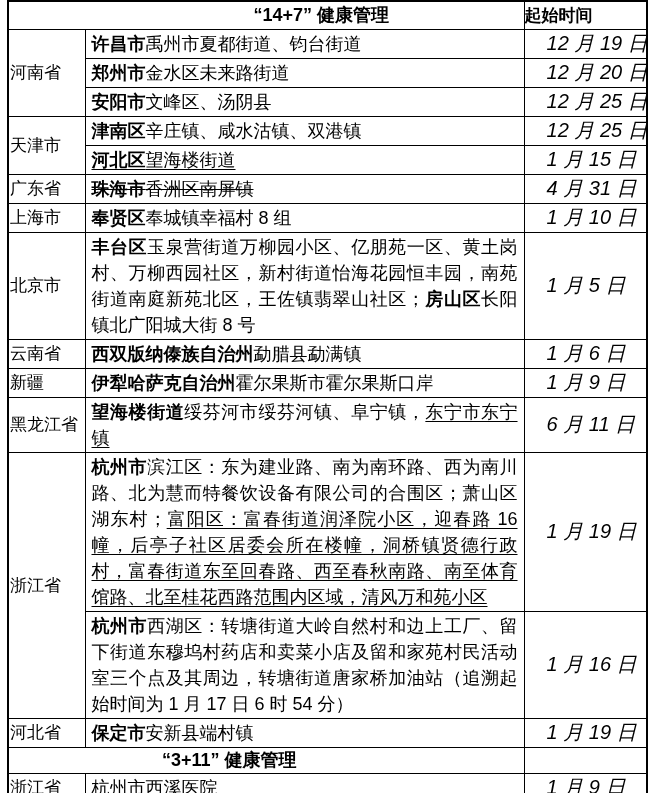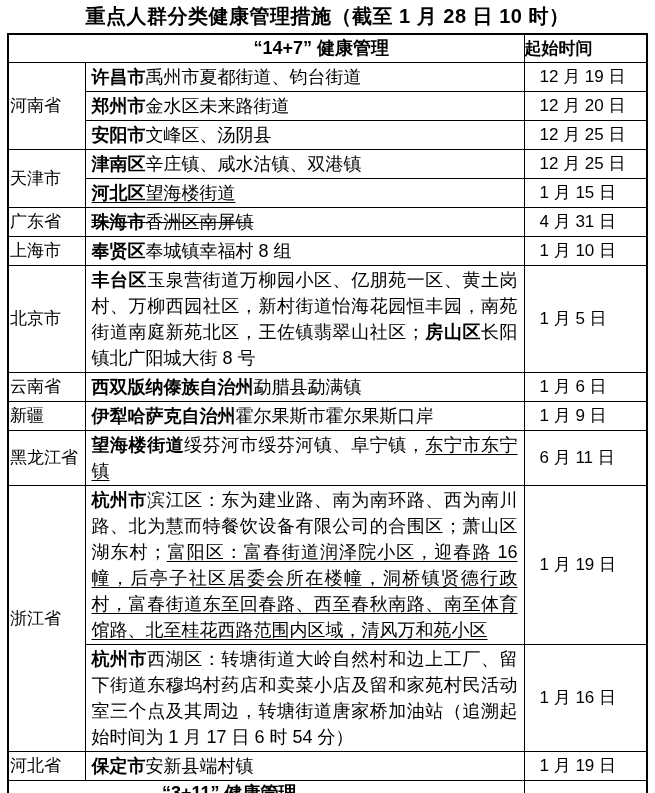--- a/index.html
+++ b/index.html
@@ -63,43 +63,43 @@
   td.detail-cell {
     height: 26px;
     font-size: 18px;
     line-height: 26px;
     text-align: justify;
     padding: 1px 6px;
     margin-top: 20px;
   }
   td.date-cell {
     height: 26px;
-    font-size: 17px;
+    font-size: 20px;
     text-align: left;
-    padding: 0 15px;
+    padding: 0 22px;
     white-space: nowrap;
+    font-style: italic;
   }
   td.section-cell {
     height: 26px;
     font-size: 18px;
     font-weight: bold;
     text-align: center;
     padding: 0 74px 0 0; 
   }
   .seg-bold { font-weight: bold; }
   .seg-underline { text-decoration: underline; text-underline-offset: 3px; }
   .seg-strike { text-decoration: line-through; }
   .seg-bold.seg-underline { text-decoration: underline; }
   .seg-bold.seg-strike { text-decoration: line-through; }
 </style>
 </head>
 <body>
 
 <div class="page">
-  <h1 class="doc-title">重点人群分类健康管理措施（截至 1 月 28 日 10 时）</h1>
   <table class="health-table">
     <colgroup>
       <col class="col-province">
       <col class="col-detail">
       <col class="col-date">
     </colgroup>
     <thead>
       <tr>
         <th colspan="2" class="section-header">“14+7” 健康管理</th>
         <th class="date-header">起始时间</th>

